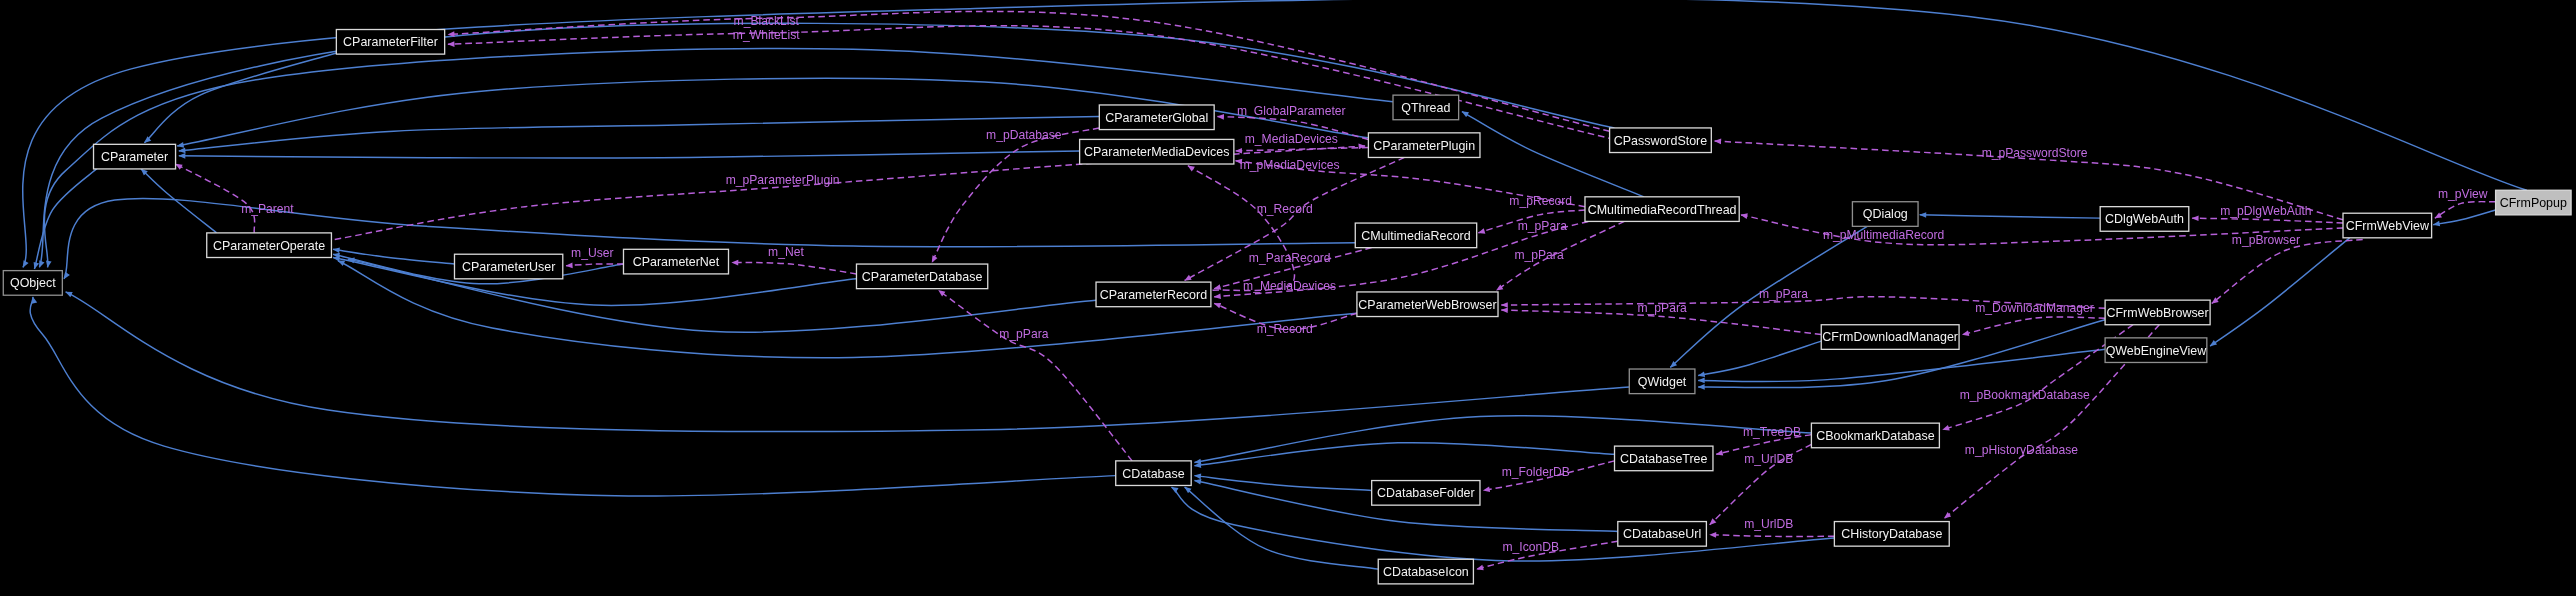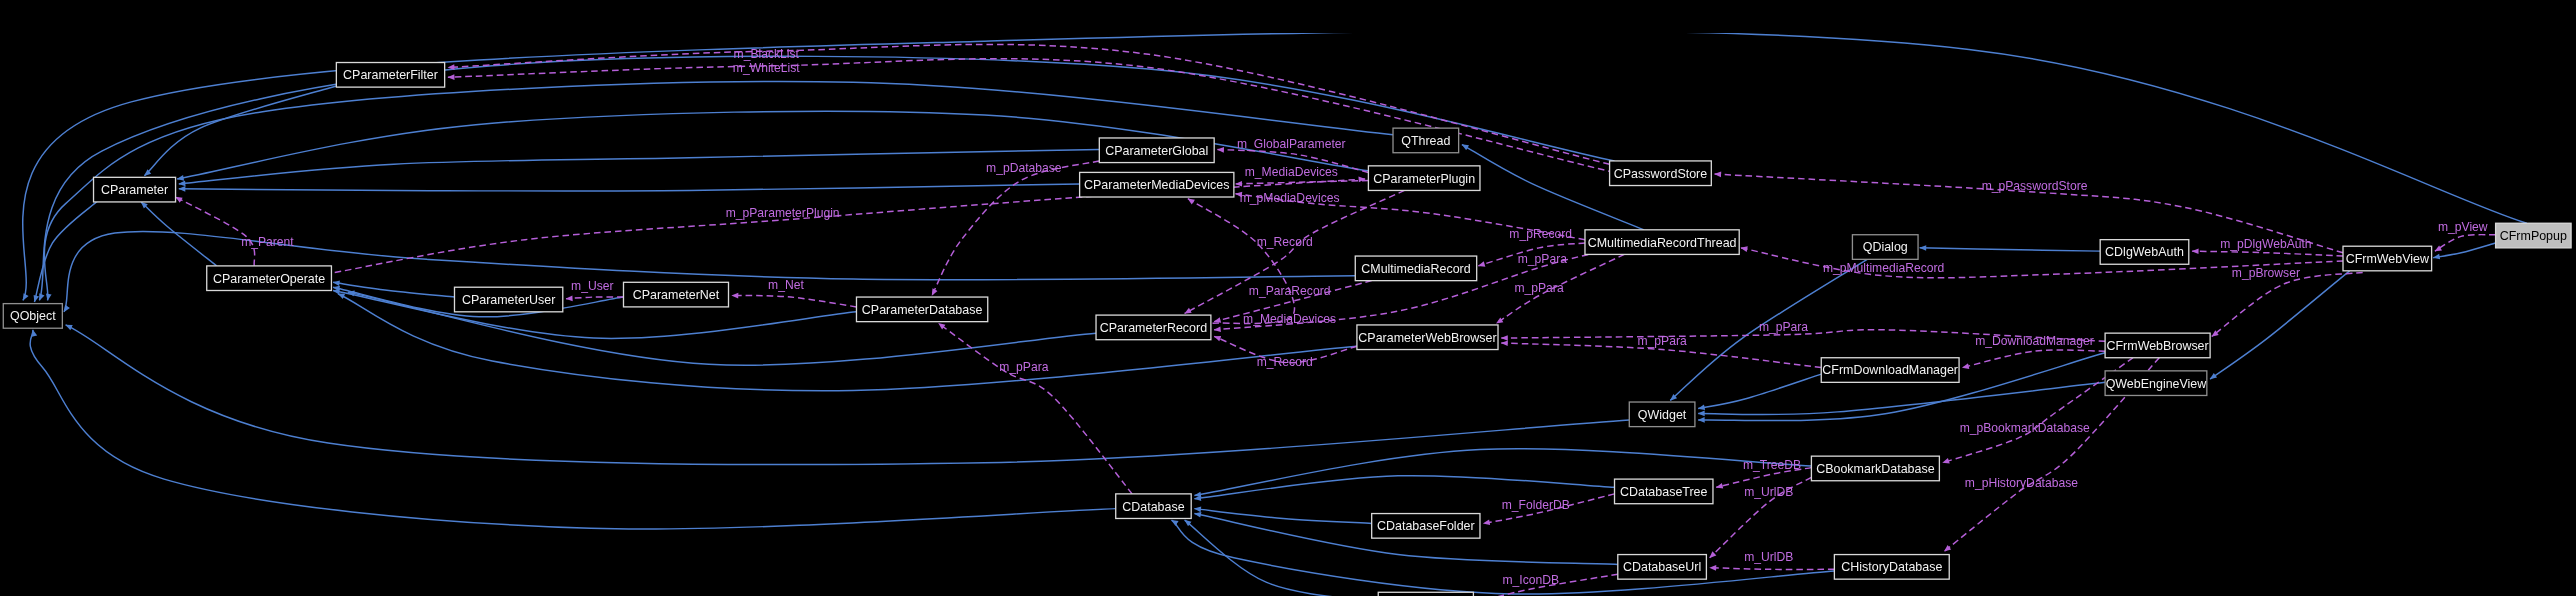--- a/index.html
+++ b/index.html
@@ -1,16 +1,16 @@
 <!DOCTYPE html>
 <html style="font-size:12px"><head>
 <meta charset="utf-8">
 <style>
   html,body{margin:0;padding:0;background:#000;width:100%;height:100%;overflow:hidden;}
-  .canvas{width:2576px;height:436px;background:#000;margin-top:33px;}
+  .canvas{width:2576px;height:436px;background:#000;}
   svg{display:block;}
   .node-label,.edge-label{font-family:"Liberation Sans","DejaVu Sans",sans-serif;}
 </style>
 </head>
 <body>
 
 <div class="canvas">
   <svg width="2576" height="597" preserveAspectRatio="none" xmlns="http://www.w3.org/2000/svg" viewBox="0 0 1570 364" style="background: rgb(0, 0, 0);">
       <defs>
         <marker id="ah-inherit" viewBox="0 0 10 10" refX="8.5" refY="5" markerWidth="5.5" markerHeight="5.5" orient="auto">

